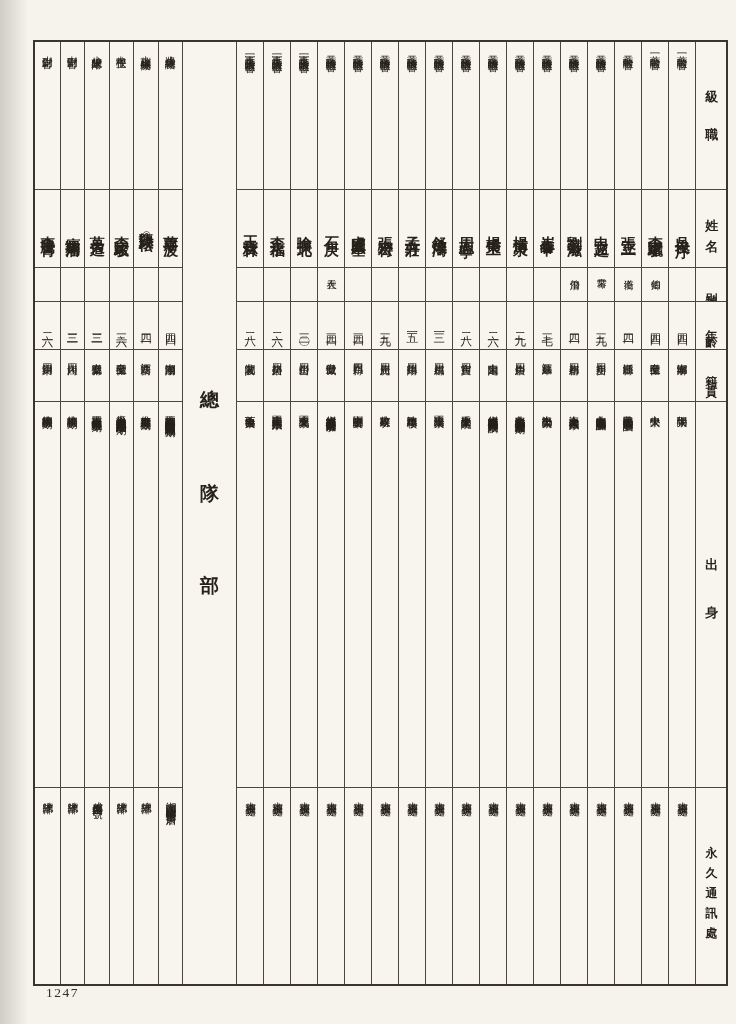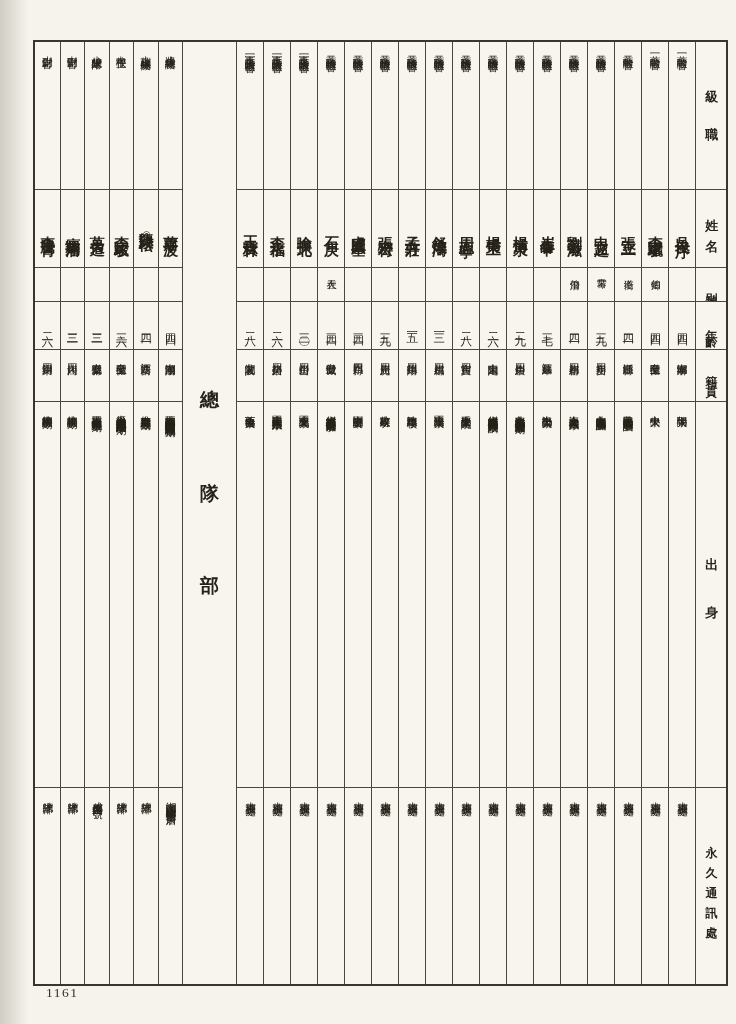--- a/index.html
+++ b/index.html
@@ -655,14 +655,14 @@
     </div>
     <div class="cell r6">
       <span class="vtext bg-text">本校特訓班四期</span>
     </div>
     <div class="cell r7">
       <span class="vtext addr-text">總隊部</span>
     </div>
   </div>
     </div>
 
-  <div class="page-number">1161</div>
+  <div class="page-number">1247</div>
 </div>
 
 </body></html>

